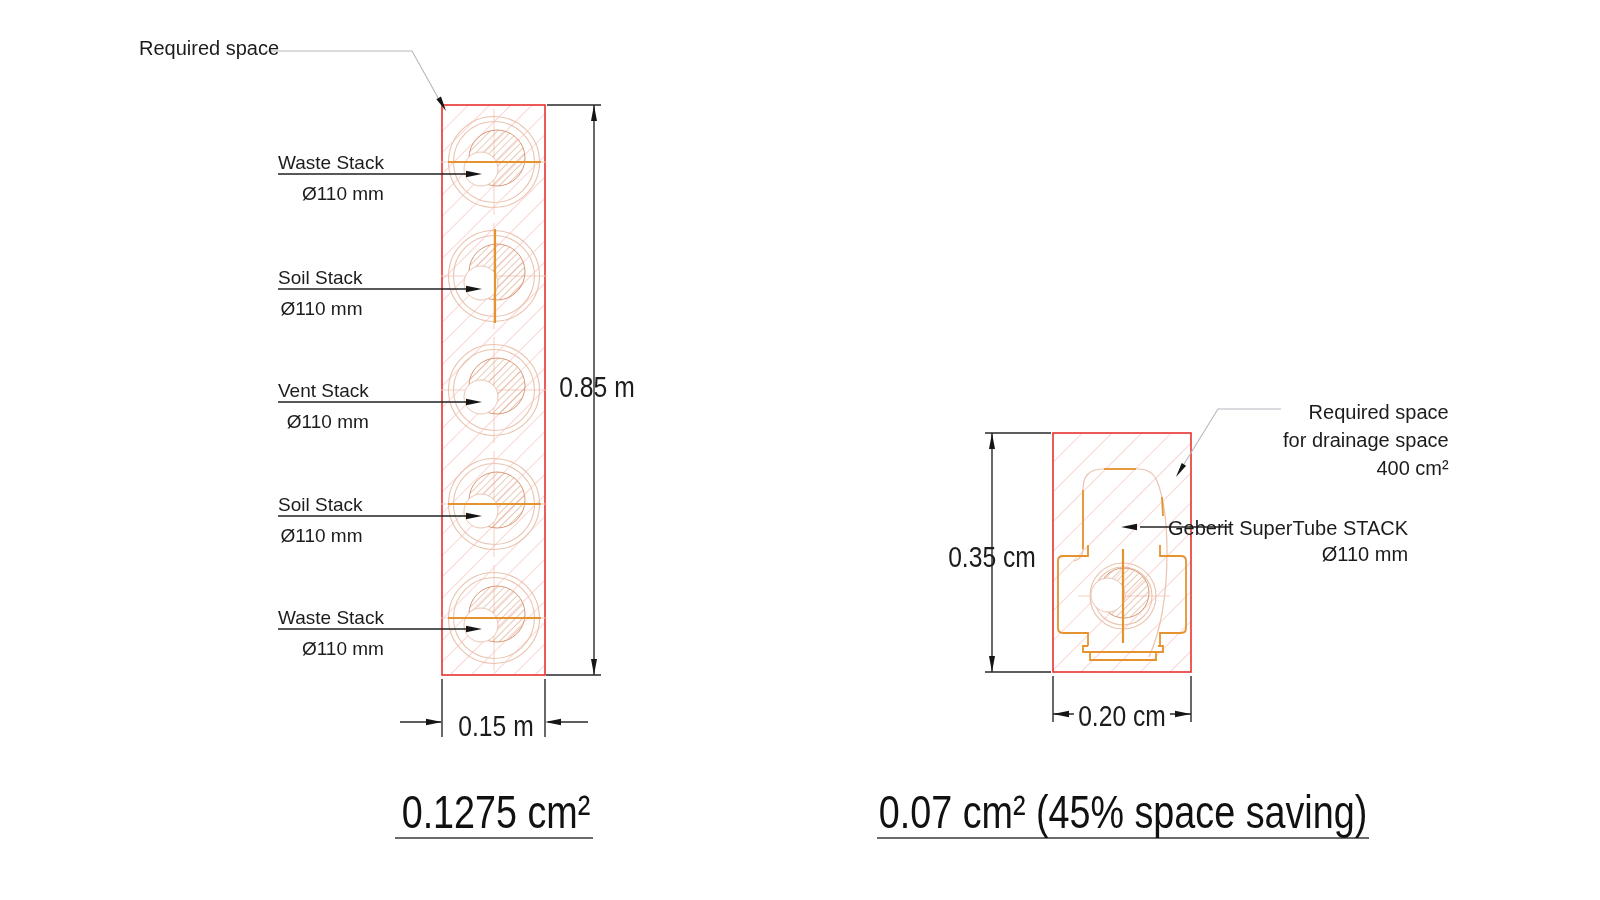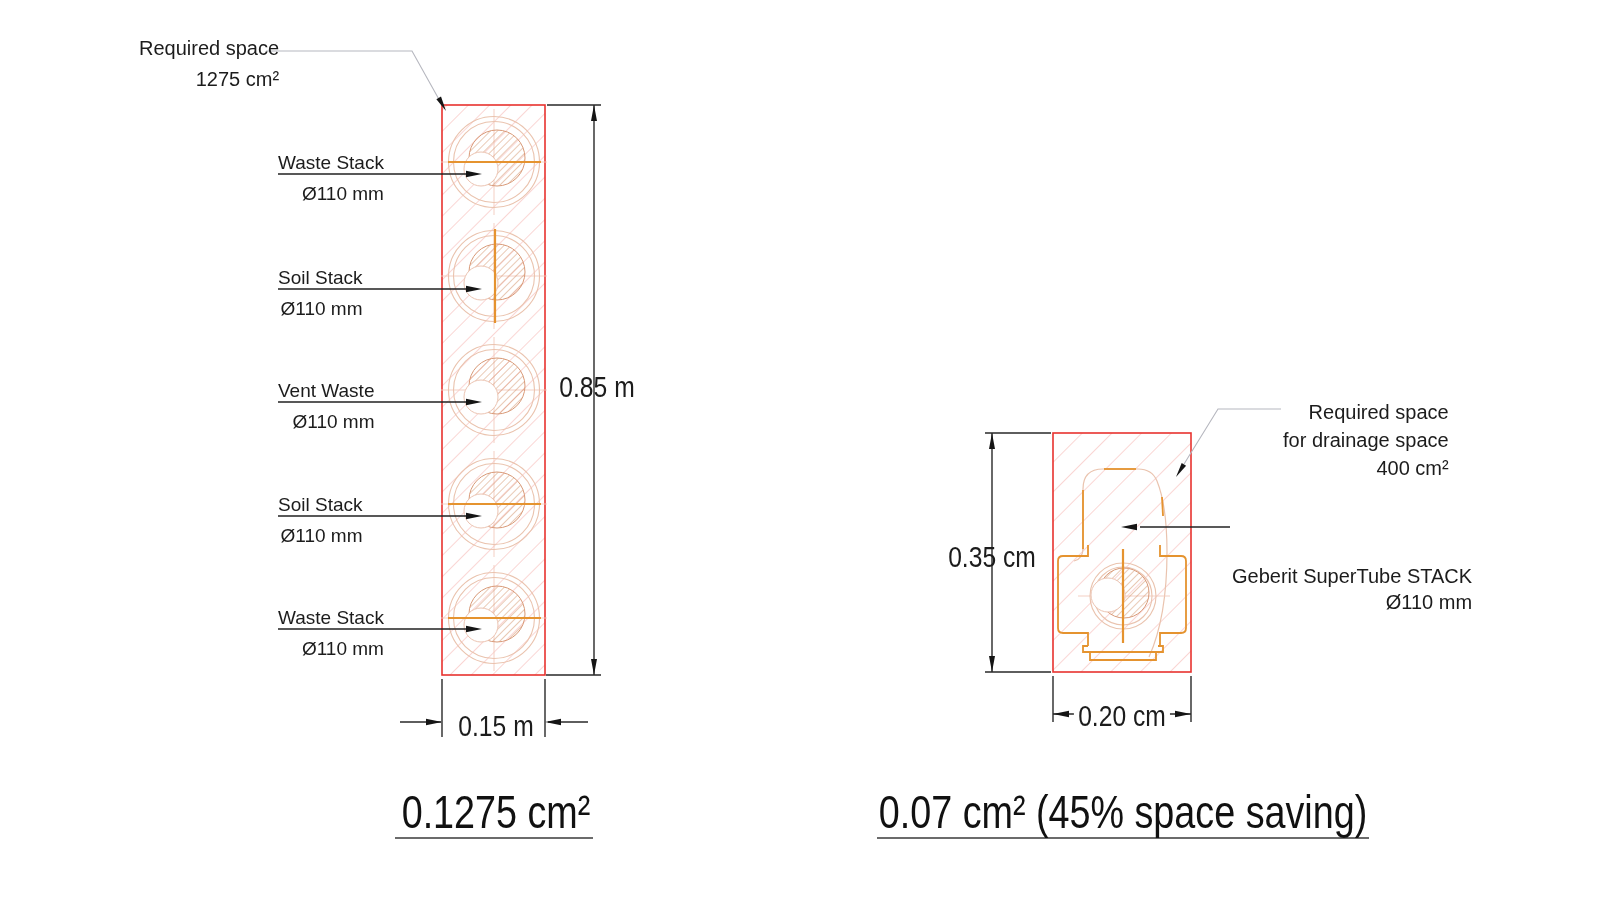--- a/index.html
+++ b/index.html
@@ -151,33 +151,32 @@
       <polygon class="ah" points="1053,714 1069,710.8 1069,717.2"></polygon>
       <polygon class="ah" points="1191,714 1175,710.8 1175,717.2"></polygon>
     </g>
 
     <line class="ul" x1="395" y1="838" x2="593" y2="838"></line>
     <line class="ul" x1="877" y1="838" x2="1369" y2="838"></line>
   </svg>
 
   <div class="txt ann" style="left:139px;top:33px;">
     <span style="display:block">Required space</span>
-    <span style="display:block">1275 cm²</span>
   </div>
 
   <div class="txt stack" style="top:153px;">
     <span class="l1">Waste Stack</span>
     <span class="l2">Ø110 mm</span>
   </div>
   <div class="txt stack" style="top:268px;">
     <span class="l1">Soil Stack</span>
     <span class="l2">Ø110 mm</span>
   </div>
   <div class="txt stack" style="top:381px;">
-    <span class="l1">Vent Waste</span>
+    <span class="l1">Vent Stack</span>
     <span class="l2">Ø110 mm</span>
   </div>
   <div class="txt stack" style="top:495px;">
     <span class="l1">Soil Stack</span>
     <span class="l2">Ø110 mm</span>
   </div>
   <div class="txt stack" style="top:608px;">
     <span class="l1">Waste Stack</span>
     <span class="l2">Ø110 mm</span>
   </div>
@@ -186,21 +185,21 @@
   <div class="txt dimtxt" style="left:496px;top:726px;">0.15 m</div>
 
   <div class="txt caption" style="left:496px;top:787px;">0.1275 cm²</div>
 
   <div class="txt ann2" style="left:1283px;top:398px;">
     <span style="display:block">Required space</span>
     <span style="display:block">for drainage space</span>
     <span style="display:block">400 cm²</span>
   </div>
 
-  <div class="txt geb" style="left:1232px;top:515px;margin-top:48px;">
+  <div class="txt geb" style="left:1168px;top:515px;">
     <span style="display:block">Geberit SuperTube STACK</span>
     <span style="display:block">Ø110 mm</span>
   </div>
 
   <div class="txt dimtxt" style="left:992px;top:557px;">0.35 cm</div>
   <div class="txt dimtxt boxed" style="left:1122px;top:716px;">0.20 cm</div>
 
   <div class="txt caption" style="left:1123px;top:787px;">0.07 cm² (45% space saving)</div>
 
 </div>

